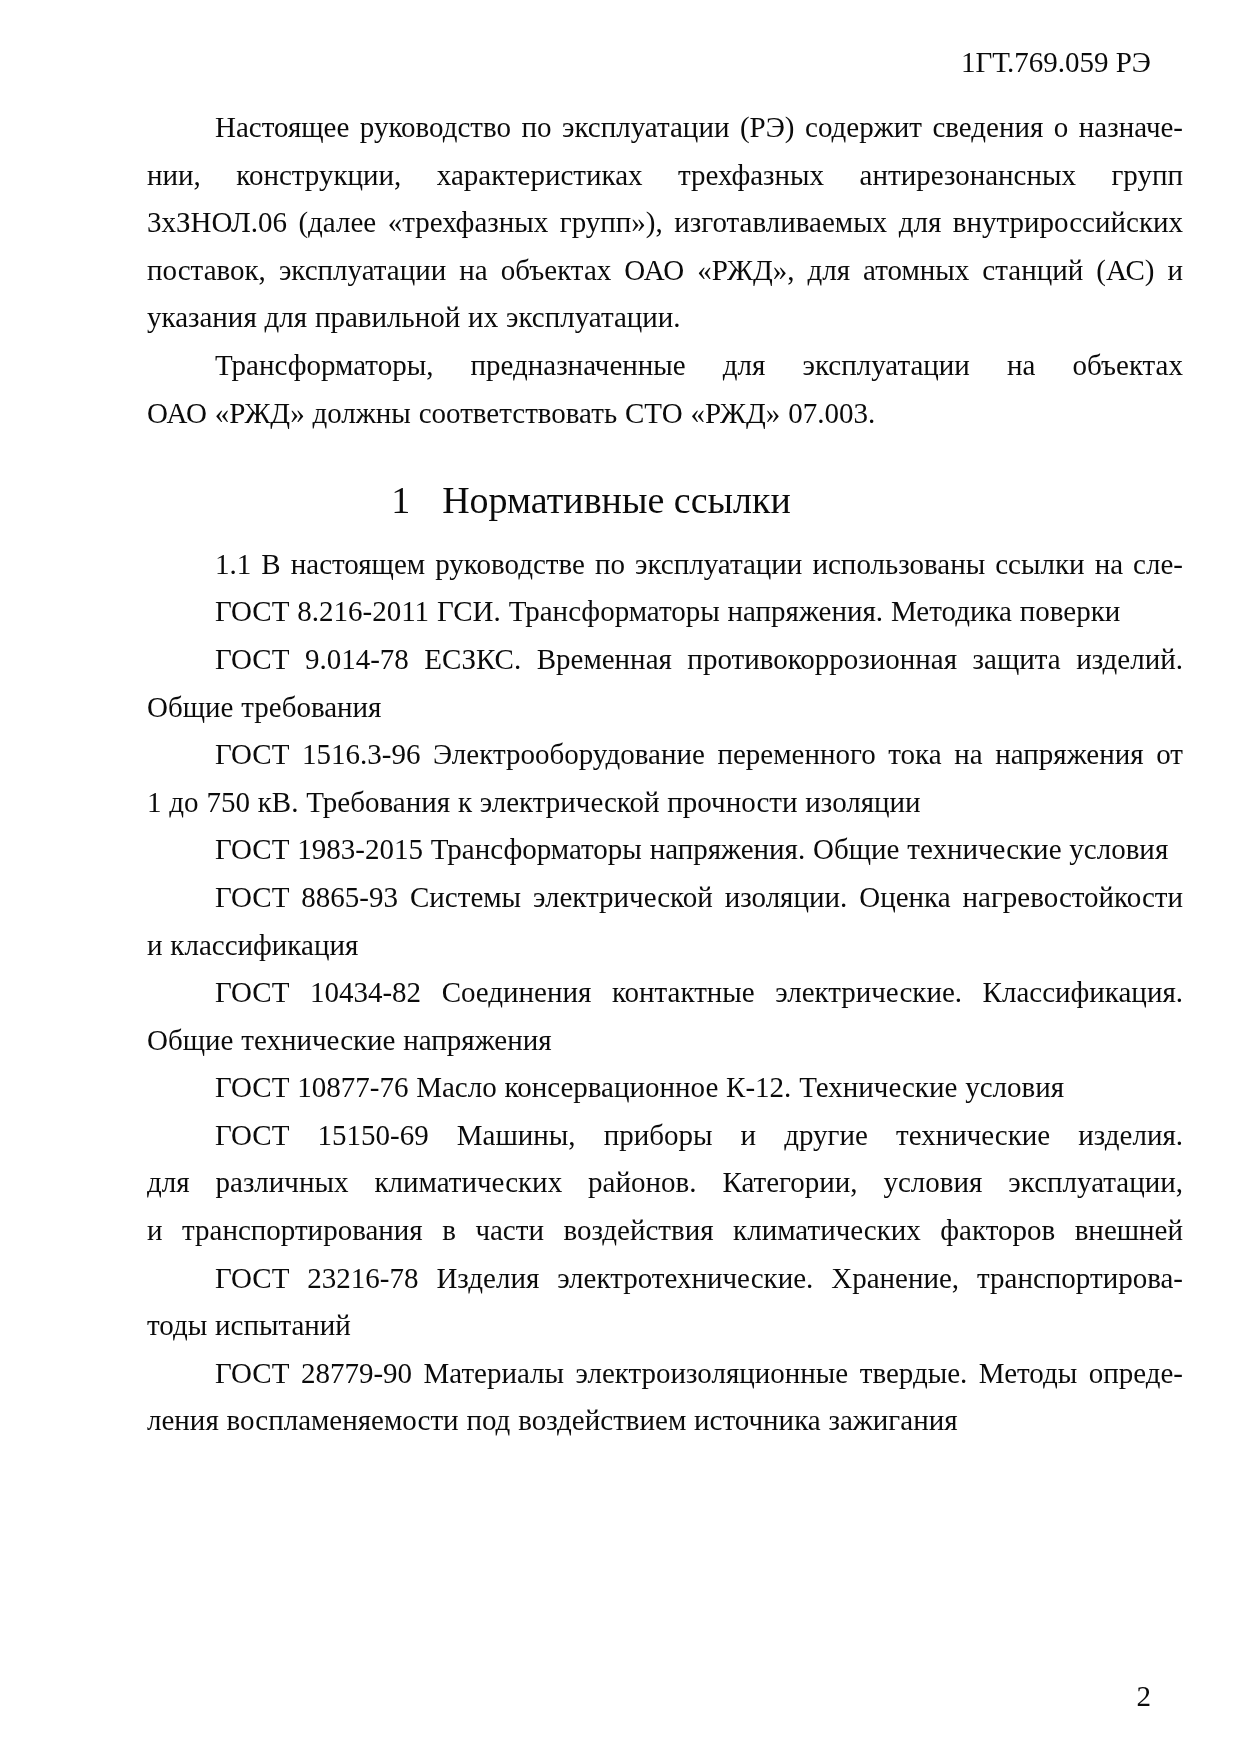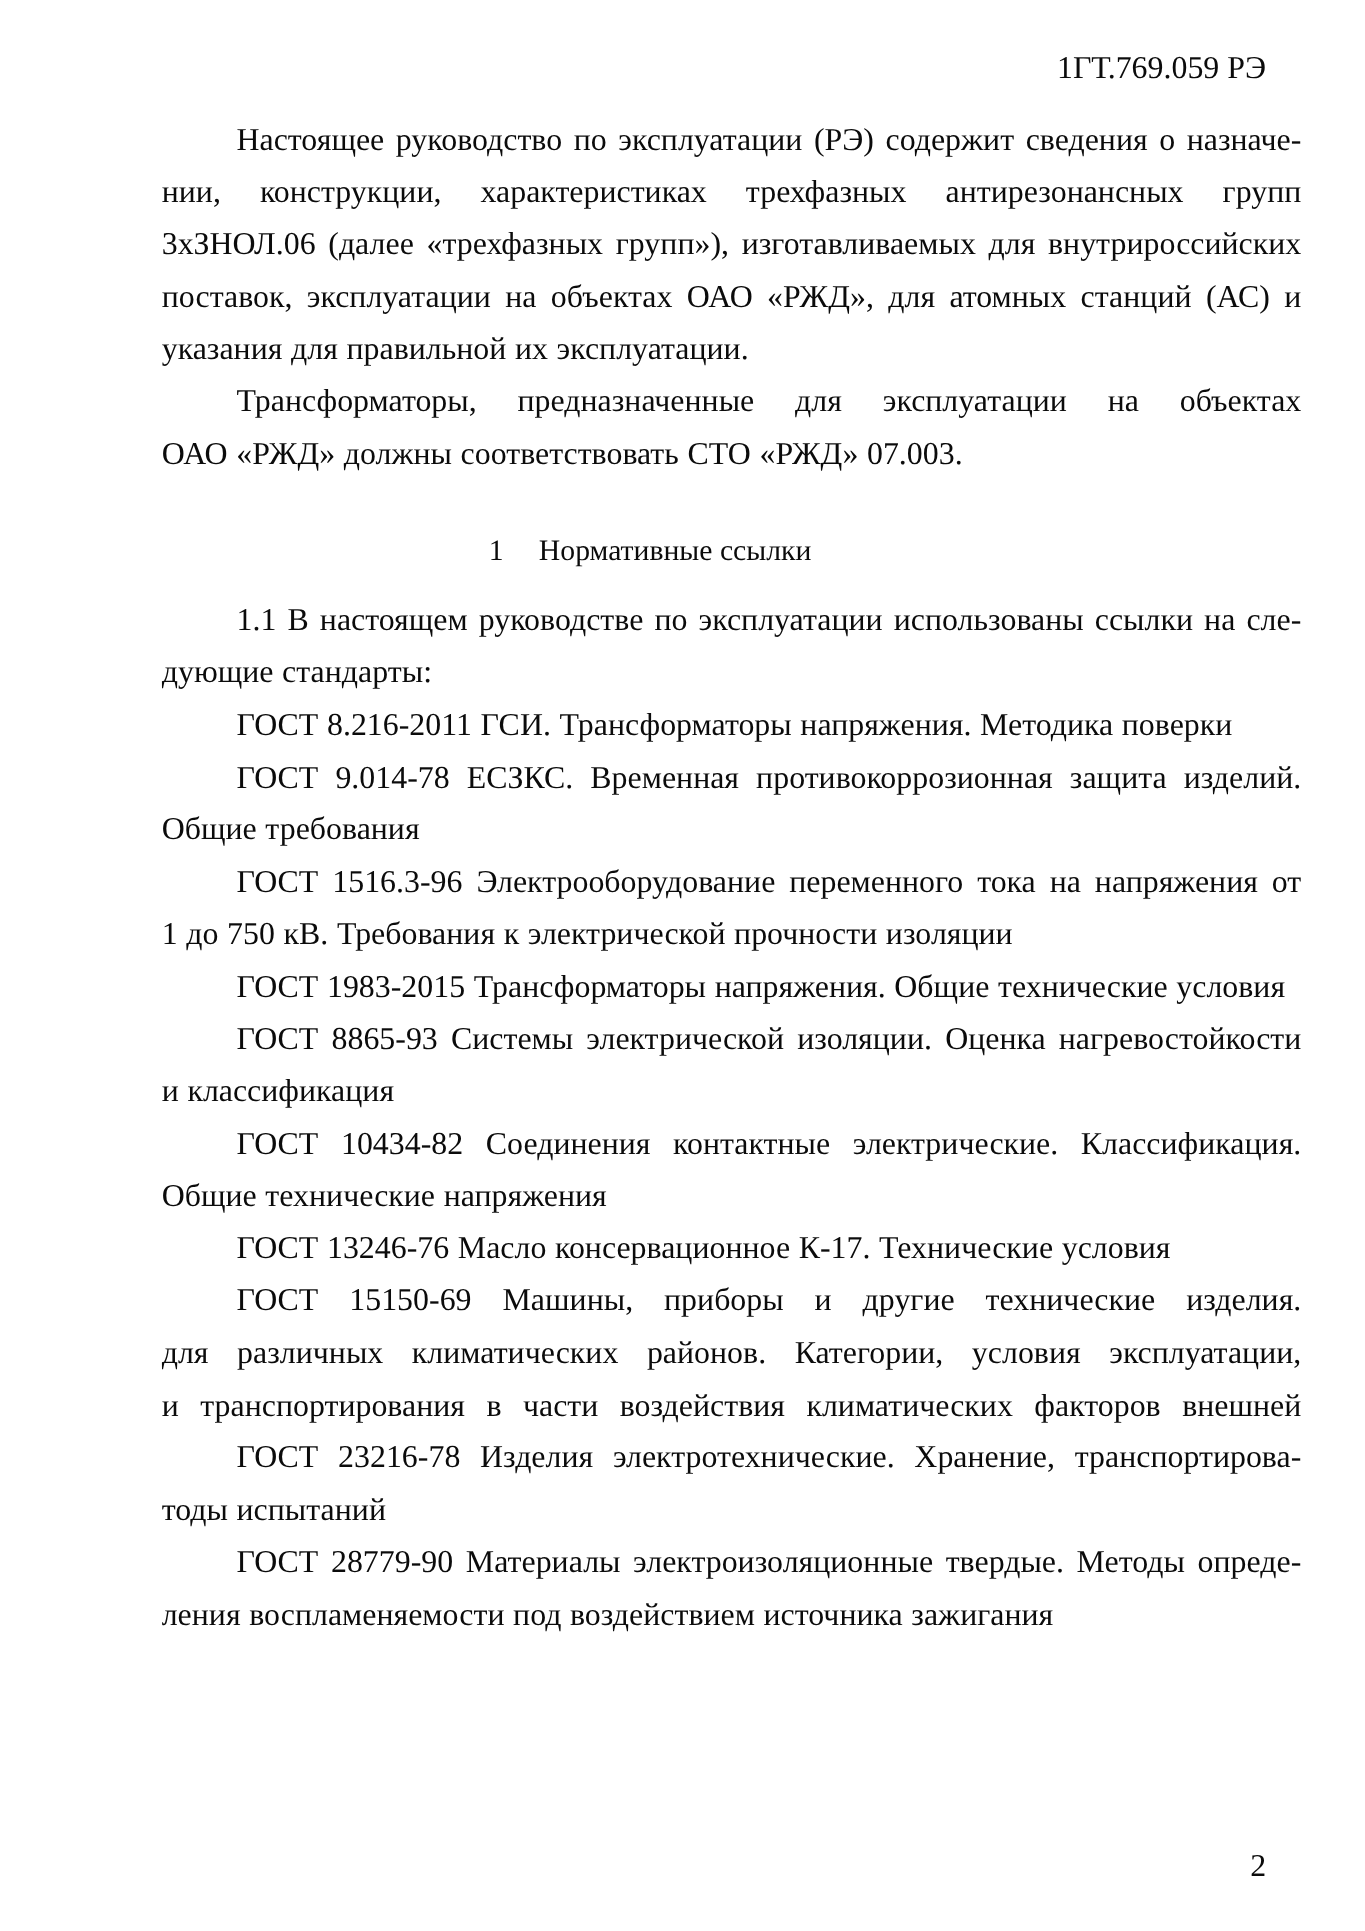--- a/index.html
+++ b/index.html
@@ -42,21 +42,21 @@
     text-align-last: justify;
     word-spacing: 0.02em;
   }
   .line.last {
     text-align-last: left;
   }
   .para .line:first-child {
     text-indent: 68px;
   }
   .heading {
-    font-size: 27px;
+    font-size: 38px;
     line-height: 47.6px;
     height: 47.6px;
     text-align: center;
     margin: 40px 148px 16px 0;
     white-space: nowrap;
   }
   .h-num {
     margin-right: 32px;
   }
   .page-number {
@@ -81,21 +81,20 @@
         <div class="line">поставок, эксплуатации на объектах ОАО «РЖД», для атомных станций (АС) и</div>
         <div class="line last">указания для правильной их эксплуатации.</div>
       </div>
       <div class="para">
         <div class="line">Трансформаторы, предназначенные для эксплуатации на объектах</div>
         <div class="line last">ОАО «РЖД» должны соответствовать СТО «РЖД» 07.003.</div>
       </div>
       <div class="heading"><span class="h-num">1</span><span class="h-title">Нормативные ссылки</span></div>
       <div class="para">
         <div class="line">1.1 В настоящем руководстве по эксплуатации использованы ссылки на сле-</div>
-        <div class="line last">дующие стандарты:</div>
       </div>
       <div class="para">
         <div class="line last">ГОСТ 8.216-2011 ГСИ. Трансформаторы напряжения. Методика поверки</div>
       </div>
       <div class="para">
         <div class="line">ГОСТ 9.014-78 ЕСЗКС. Временная противокоррозионная защита изделий.</div>
         <div class="line last">Общие требования</div>
       </div>
       <div class="para">
         <div class="line">ГОСТ 1516.3-96 Электрооборудование переменного тока на напряжения от</div>
@@ -106,21 +105,21 @@
       </div>
       <div class="para">
         <div class="line">ГОСТ 8865-93 Системы электрической изоляции. Оценка нагревостойкости</div>
         <div class="line last">и классификация</div>
       </div>
       <div class="para">
         <div class="line">ГОСТ 10434-82 Соединения контактные электрические. Классификация.</div>
         <div class="line last">Общие технические напряжения</div>
       </div>
       <div class="para">
-        <div class="line last">ГОСТ 13246-76 Масло консервационное К-17. Технические условия</div>
+        <div class="line last">ГОСТ 10877-76 Масло консервационное К-12. Технические условия</div>
       </div>
       <div class="para">
         <div class="line">ГОСТ 15150-69 Машины, приборы и другие технические изделия. Исполнения</div>
         <div class="line">для различных климатических районов. Категории, условия эксплуатации, хранения</div>
         <div class="line last">и транспортирования в части воздействия климатических факторов внешней среды</div>
       </div>
       <div class="para">
         <div class="line">ГОСТ 23216-78 Изделия электротехнические. Хранение, транспортирова-</div>
         <div class="line last">тоды испытаний</div>
       </div>

